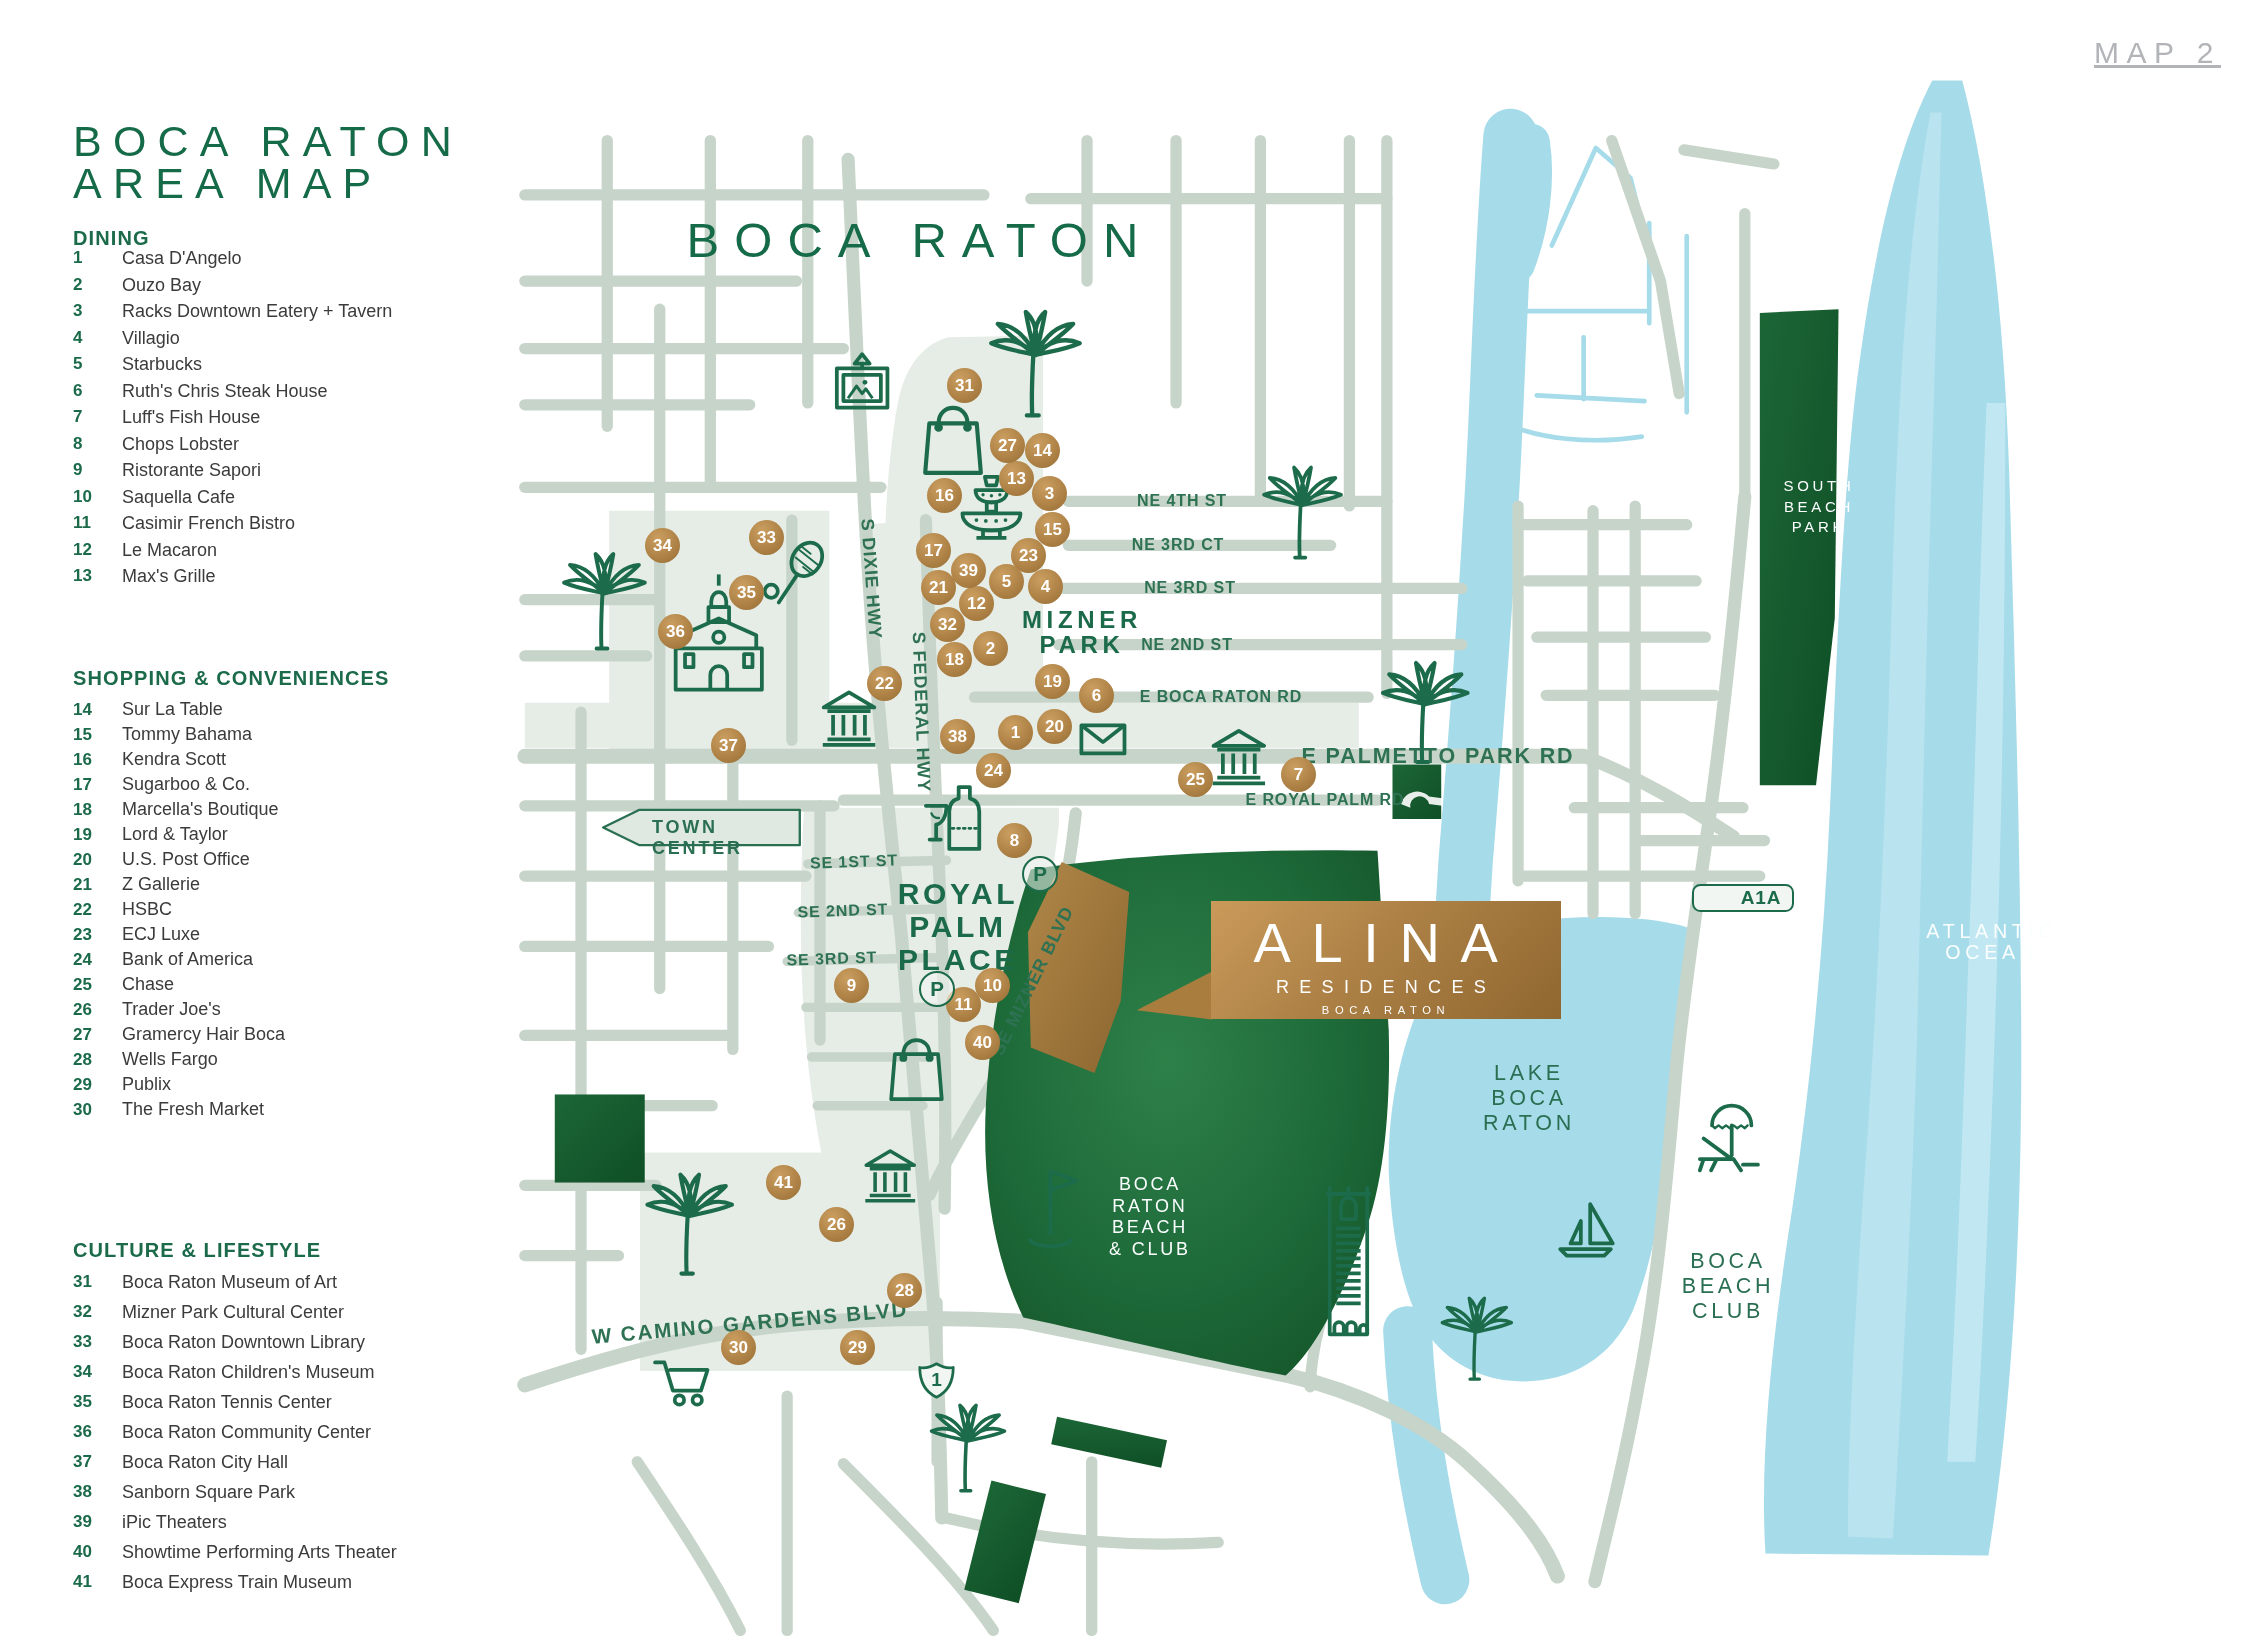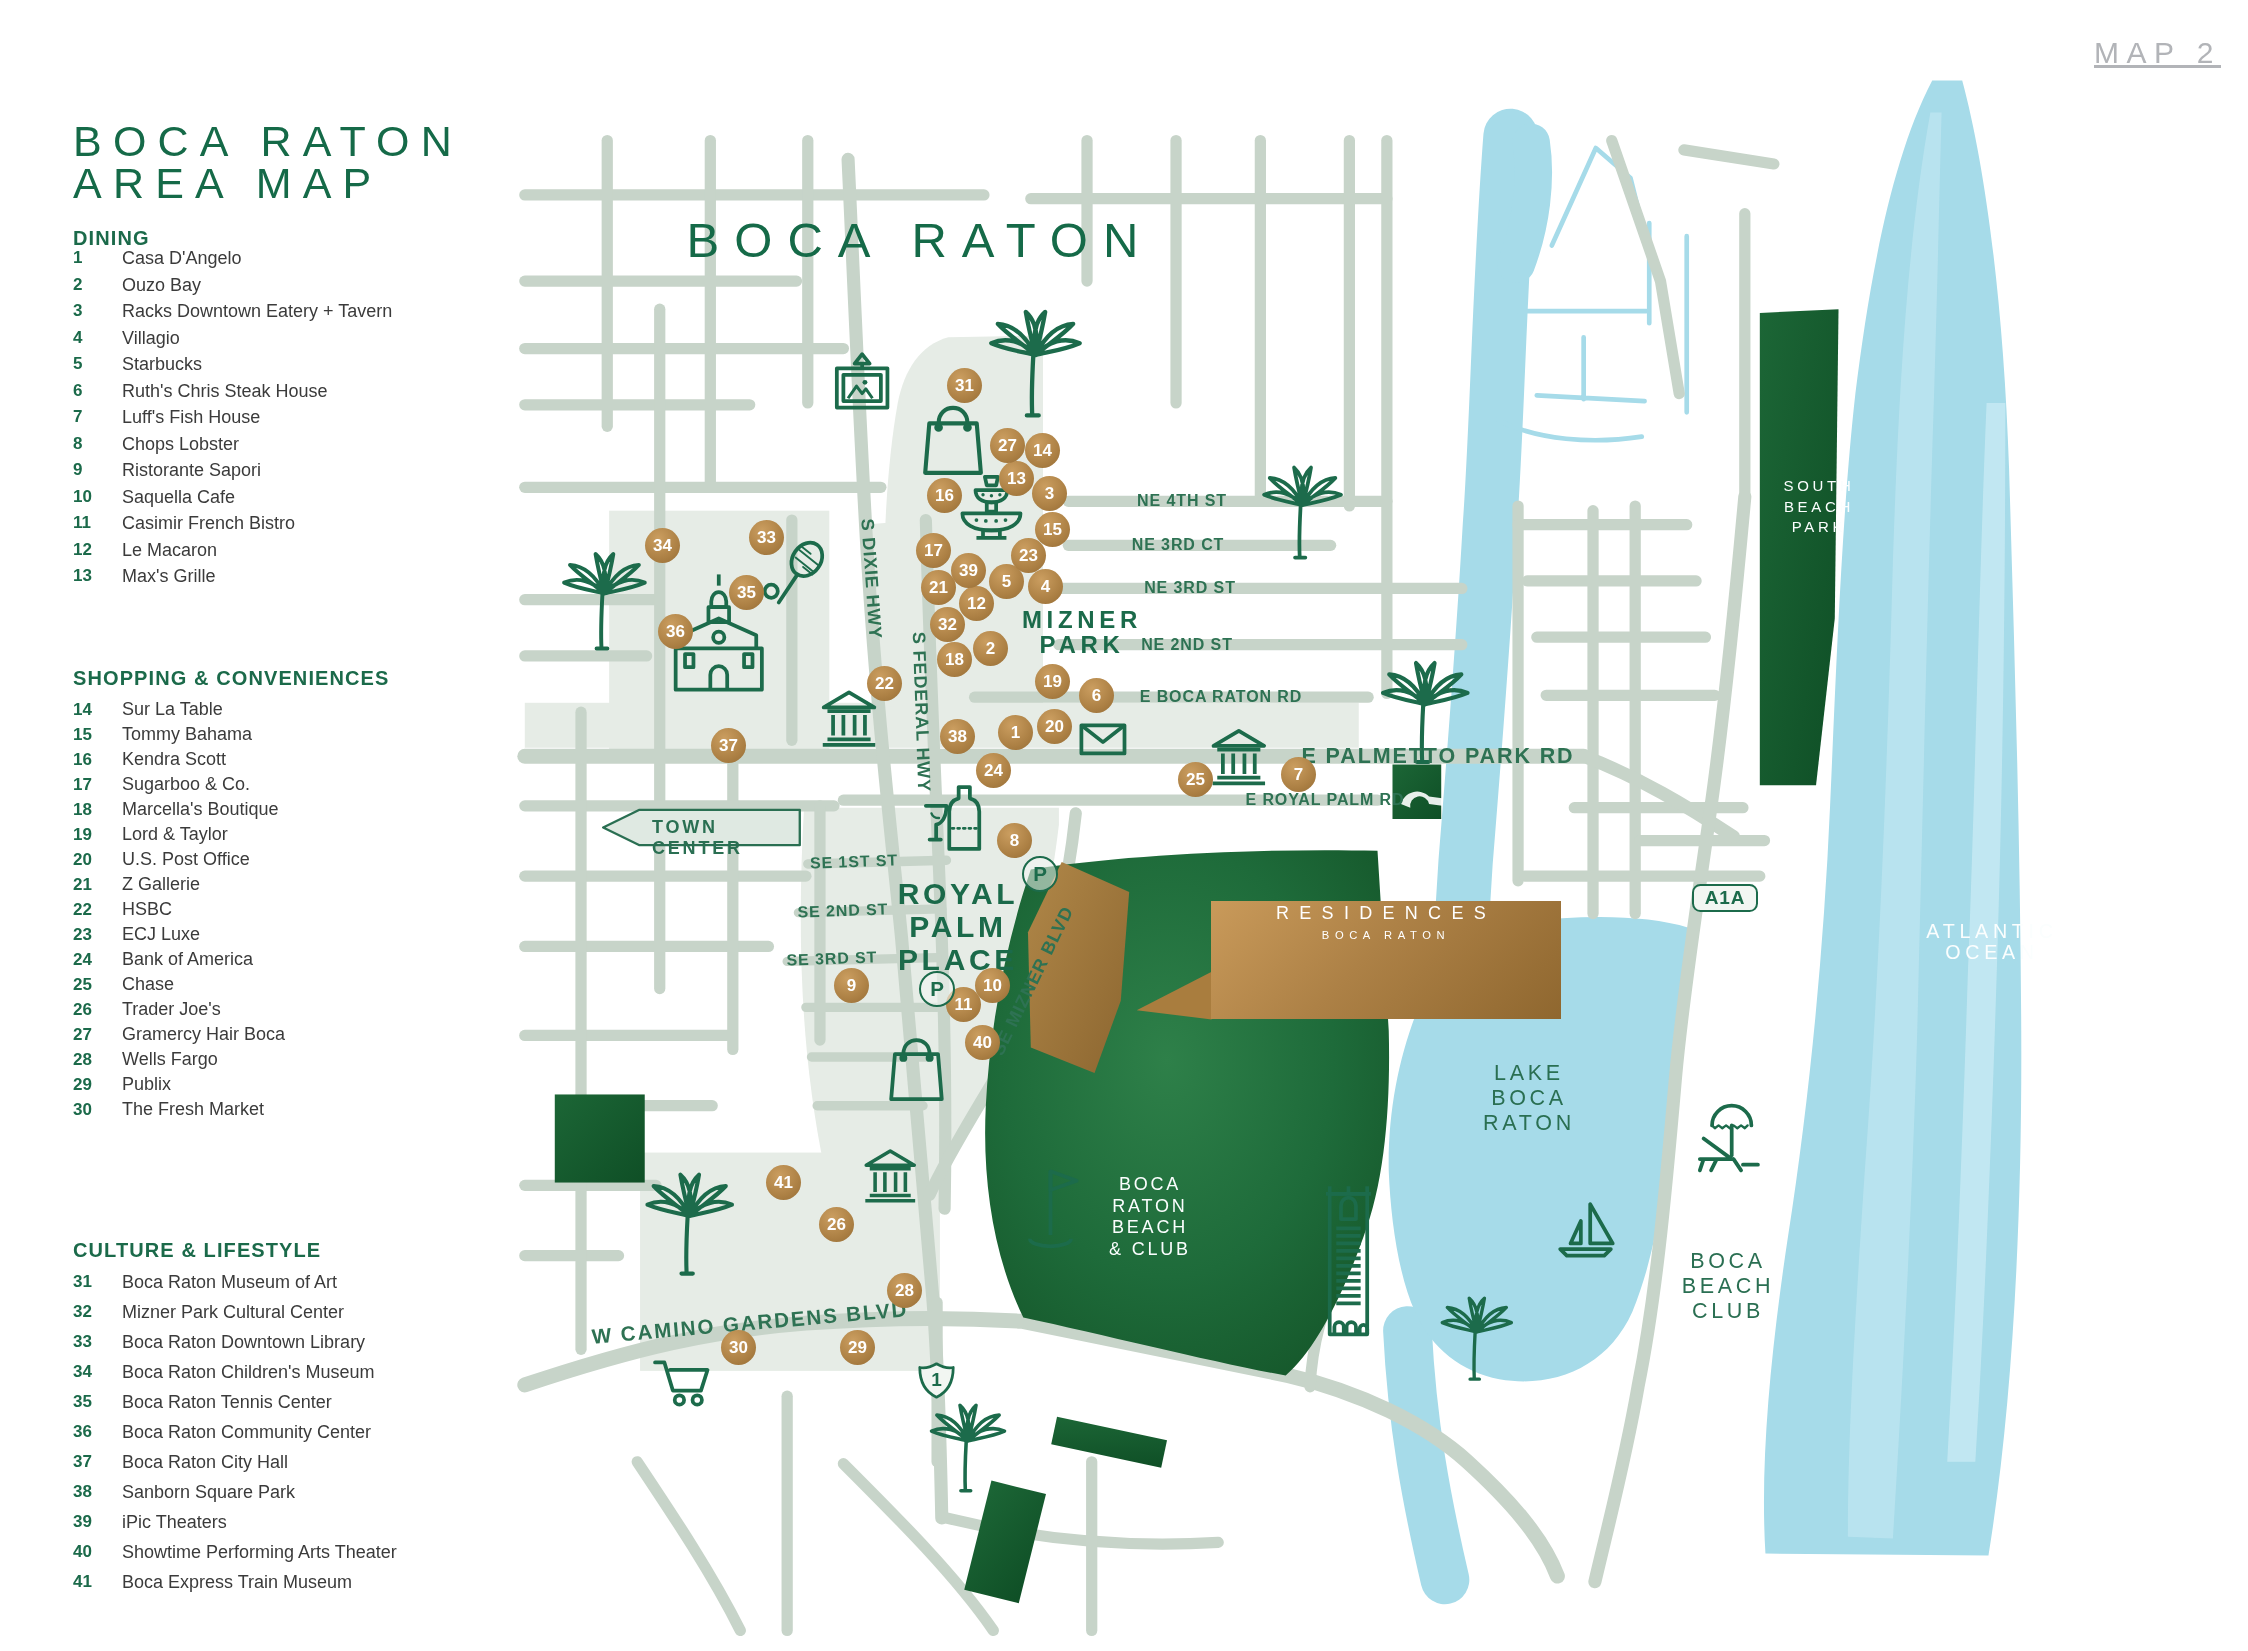--- a/index.html
+++ b/index.html
@@ -33,21 +33,21 @@
   .pmark{position:absolute;width:36px;height:36px;border-radius:50%;border:2.8px solid #1c6b4b;
          color:#1c6b4b;font-weight:bold;font-size:20.6px;display:flex;align-items:center;
          justify-content:center;background:rgba(244,248,244,.55);box-sizing:border-box;}
   .alina{position:absolute;left:1211px;top:901px;width:350px;height:118px;text-align:center;
          background:linear-gradient(135deg,#c99a5a,#ad8146 45%,#8f672f);color:#fff;}
   .alina .l1{font-size:56px;letter-spacing:20.6px;margin-top:9.4px;font-weight:400;}
   .alina .l2{font-size:18px;letter-spacing:10.3px;margin-top:1.9px;}
   .alina .l3{font-size:11.2px;letter-spacing:5.6px;margin-top:5.6px;}
   .a1a{position:absolute;left:1692px;top:884px;width:62px;height:24px;border:2.8px solid #1c6b4b;
        border-radius:8.4px;background:#f2f6f2;color:#1c6b4b;font-weight:bold;font-size:19px;
-       text-align:center;line-height:24px;letter-spacing:0.9px;}
+       text-align:center;line-height:24px;letter-spacing:0.9px;padding-left:36px;}
   .townsign{position:absolute;left:598px;top:807px;width:206px;height:41px;}
   .townsign span{position:absolute;left:54px;top:10.3px;font-size:18px;letter-spacing:2.8px;
                  color:#2a6f52;font-weight:bold;}
   .us1{position:absolute;left:917px;top:1361px;width:39px;height:39px;}
   .us1 span{position:absolute;left:0;top:7.5px;width:39px;text-align:center;color:#1c6b4b;
             font-weight:bold;font-size:19px;}
 </style>
 </head>
 <body>
 
@@ -566,20 +566,21 @@
       <div class="marker" style="left: 711px; top: 728px;">37</div>
       <div class="marker" style="left: 940px; top: 719px;">38</div>
       <div class="marker" style="left: 951px; top: 553px;">39</div>
       <div class="marker" style="left: 965px; top: 1025px;">40</div>
       <div class="marker" style="left: 766px; top: 1165px;">41</div>
       <div class="pmark" style="left: 1022px; top: 856px;">P</div>
       <div class="pmark" style="left: 919px; top: 971px;">P</div>
     </div>
 
   <div class="alina">
+    <div class="l1">ALINA</div>
     <div class="l2">RESIDENCES</div>
     <div class="l3">BOCA RATON</div>
   </div>
 
   <div class="townsign">
     <svg width="206" height="41" viewBox="0 0 220 44">
         <path d="M44,3 H216 V41 H44 L5,22 Z" fill="#dfe9e2" stroke="#2a6f52" stroke-width="2.5" stroke-linejoin="round"></path>
       </svg>
     <span>TOWN CENTER</span>
   </div>

